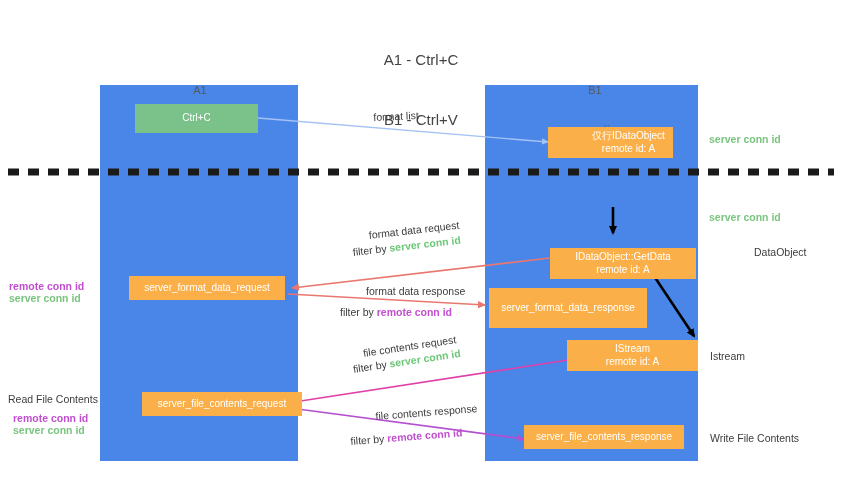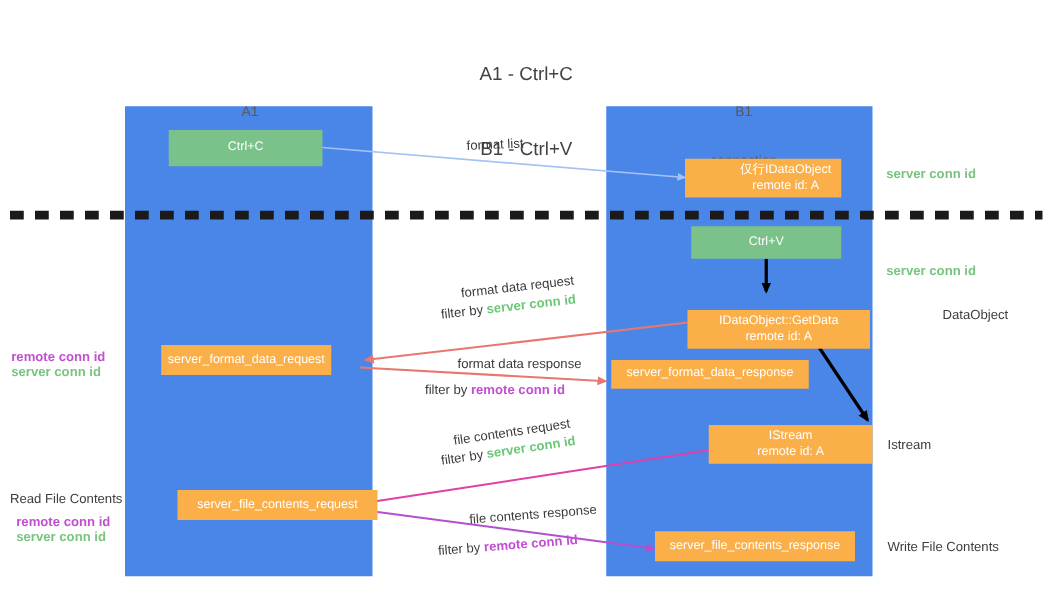--- a/index.html
+++ b/index.html
@@ -114,28 +114,27 @@
     <path d="M290,408 L524,439" stroke="#b44fd0" stroke-width="1.6" fill="none" marker-end="url(#ah-pur)"></path>
 
     <path d="M8,172 L834,172" stroke="#1a1a1a" stroke-width="7" stroke-linecap="butt" stroke-dasharray="11 9" fill="none"></path>
   </svg>
 
   <div class="box green" style="left:135px;top:104px;width:123px;height:29px;">Ctrl+C</div>
 
   <div class="box orange" style="left:548px;top:127px;width:125px;height:31px;padding-left:36px;">仅行IDataObject
 remote id: A</div>
 
-  <div class="box green" style="left:553px;top:181px;width:120px;height:26px;">Ctrl+V</div>
 
   <div class="box orange" style="left:550px;top:248px;width:146px;height:31px;">IDataObject::GetData
 remote id: A</div>
 
-  <div class="box orange" style="left:129px;top:276px;width:136px;height:24px;">server_format_data_request</div>
+  <div class="box orange" style="left:129px;top:276px;width:156px;height:24px;">server_format_data_request</div>
 
-  <div class="box orange" style="left:489px;top:288px;width:158px;height:23px;">server_format_data_response</div>
+  <div class="box orange" style="left:489px;top:288px;width:158px;height:40px;">server_format_data_response</div>
 
   <div class="box orange" style="left:567px;top:340px;width:131px;height:31px;">IStream
 remote id: A</div>
 
   <div class="box orange" style="left:142px;top:392px;width:160px;height:24px;">server_file_contents_request</div>
 
   <div class="box orange" style="left:524px;top:425px;width:160px;height:24px;">server_file_contents_response</div>
 
   <div class="elabel" style="left:373px;top:110px;transform:rotate(-2.5deg);">format list</div>
 

